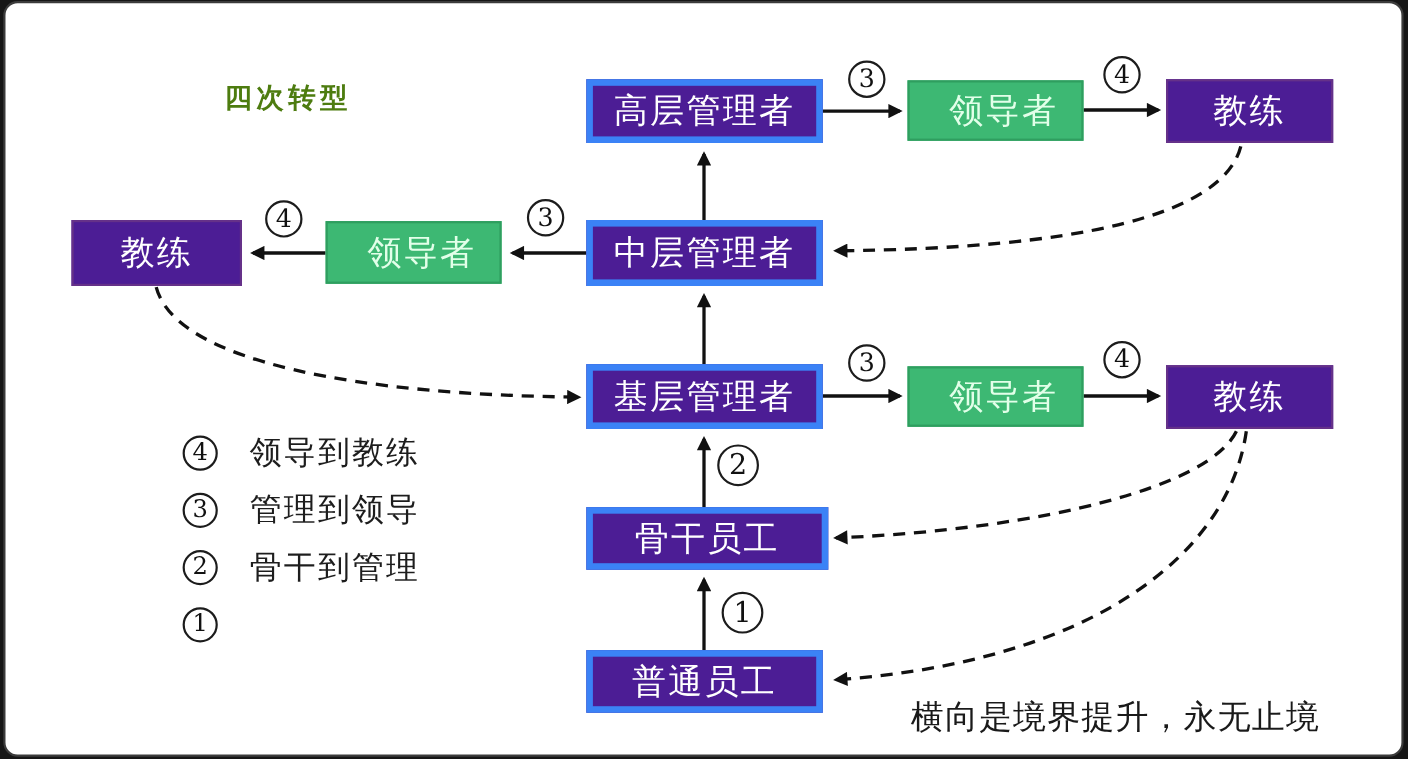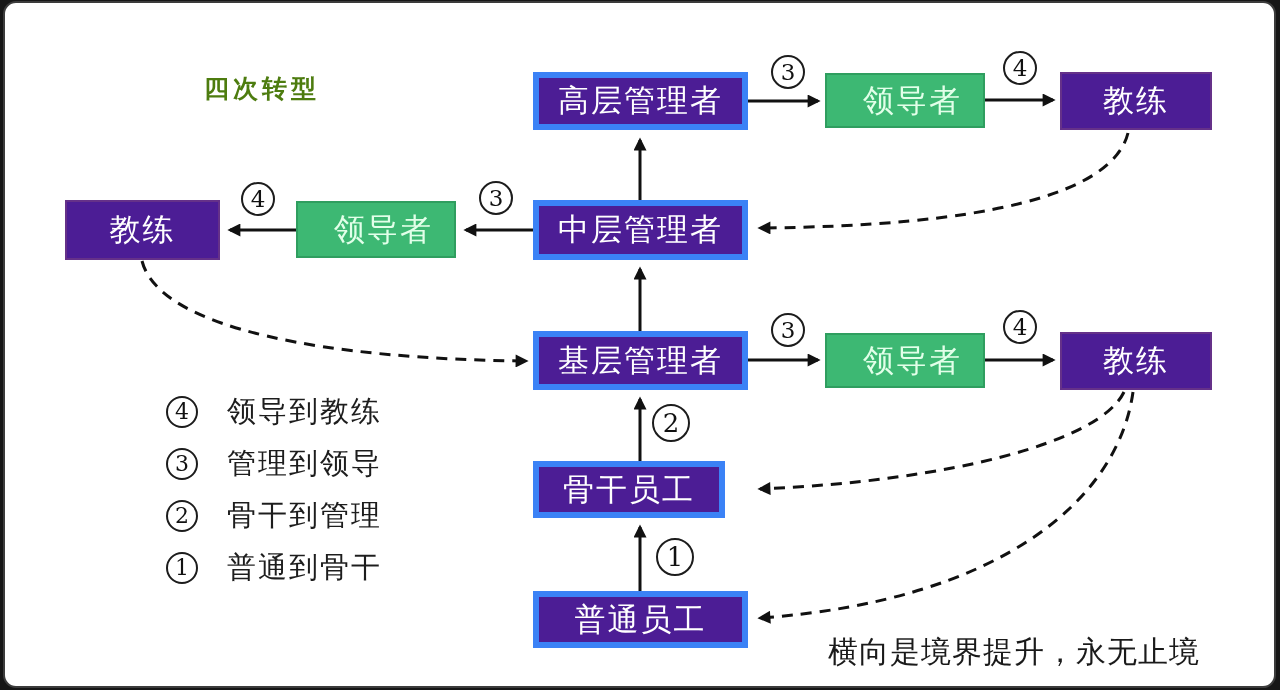--- a/index.html
+++ b/index.html
@@ -94,21 +94,21 @@
     <div class="node purple" style="left:1060px;top:72px;width:152px;height:58px;">教练</div>
 
     <div class="node purple" style="left:65px;top:200px;width:155px;height:60px;">教练</div>
     <div class="node green" style="left:296px;top:201px;width:160px;height:57px;">领导者</div>
     <div class="node blue" style="left:533px;top:200px;width:215px;height:60px;">中层管理者</div>
 
     <div class="node blue" style="left:533px;top:331px;width:215px;height:59px;">基层管理者</div>
     <div class="node green" style="left:825px;top:333px;width:160px;height:55px;">领导者</div>
     <div class="node purple" style="left:1060px;top:332px;width:152px;height:58px;">教练</div>
 
-    <div class="node blue" style="left:533px;top:461px;width:192px;height:57px;">骨干员工</div>
+    <div class="node blue" style="left:533px;top:461px;width:220px;height:57px;">骨干员工</div>
     <div class="node blue" style="left:533px;top:591px;width:215px;height:57px;">普通员工</div>
 
     <div class="badge" style="left:771px;top:55px;">3</div>
     <div class="badge" style="left:1003px;top:51px;">4</div>
     <div class="badge" style="left:241px;top:182px;">4</div>
     <div class="badge" style="left:479px;top:181px;">3</div>
     <div class="badge" style="left:771px;top:313px;">3</div>
     <div class="badge" style="left:1003px;top:310px;">4</div>
     <div class="badge big" style="left:652px;top:404px;">2</div>
     <div class="badge big" style="left:656px;top:538px;">1</div>
@@ -121,19 +121,18 @@
       <div class="legend-row">
         <span class="legend-badge">3</span>
         <span class="legend-text">管理到领导</span>
       </div>
       <div class="legend-row">
         <span class="legend-badge">2</span>
         <span class="legend-text">骨干到管理</span>
       </div>
       <div class="legend-row">
         <span class="legend-badge">1</span>
-        <span class="legend-text">普通到骨干</span>
       </div>
     </div>
 
     <div class="footnote right">横向是境界提升，永无止境</div>
   </div>
 </div>
 
 </body></html>

